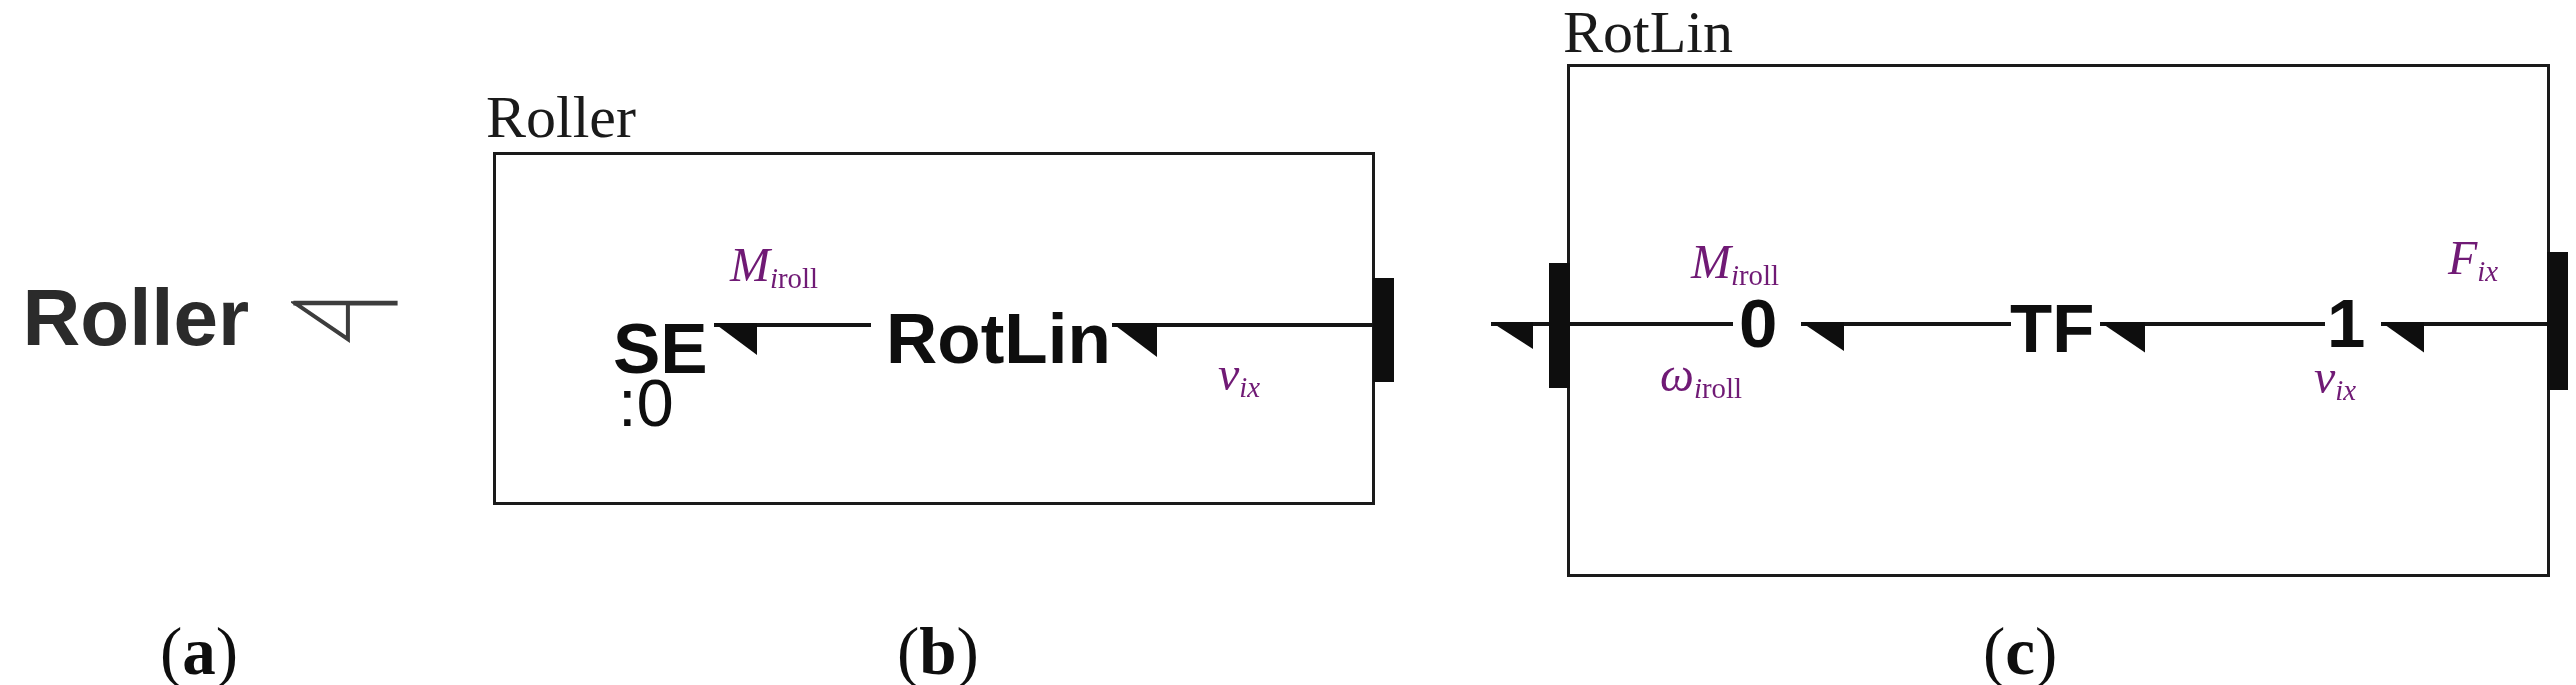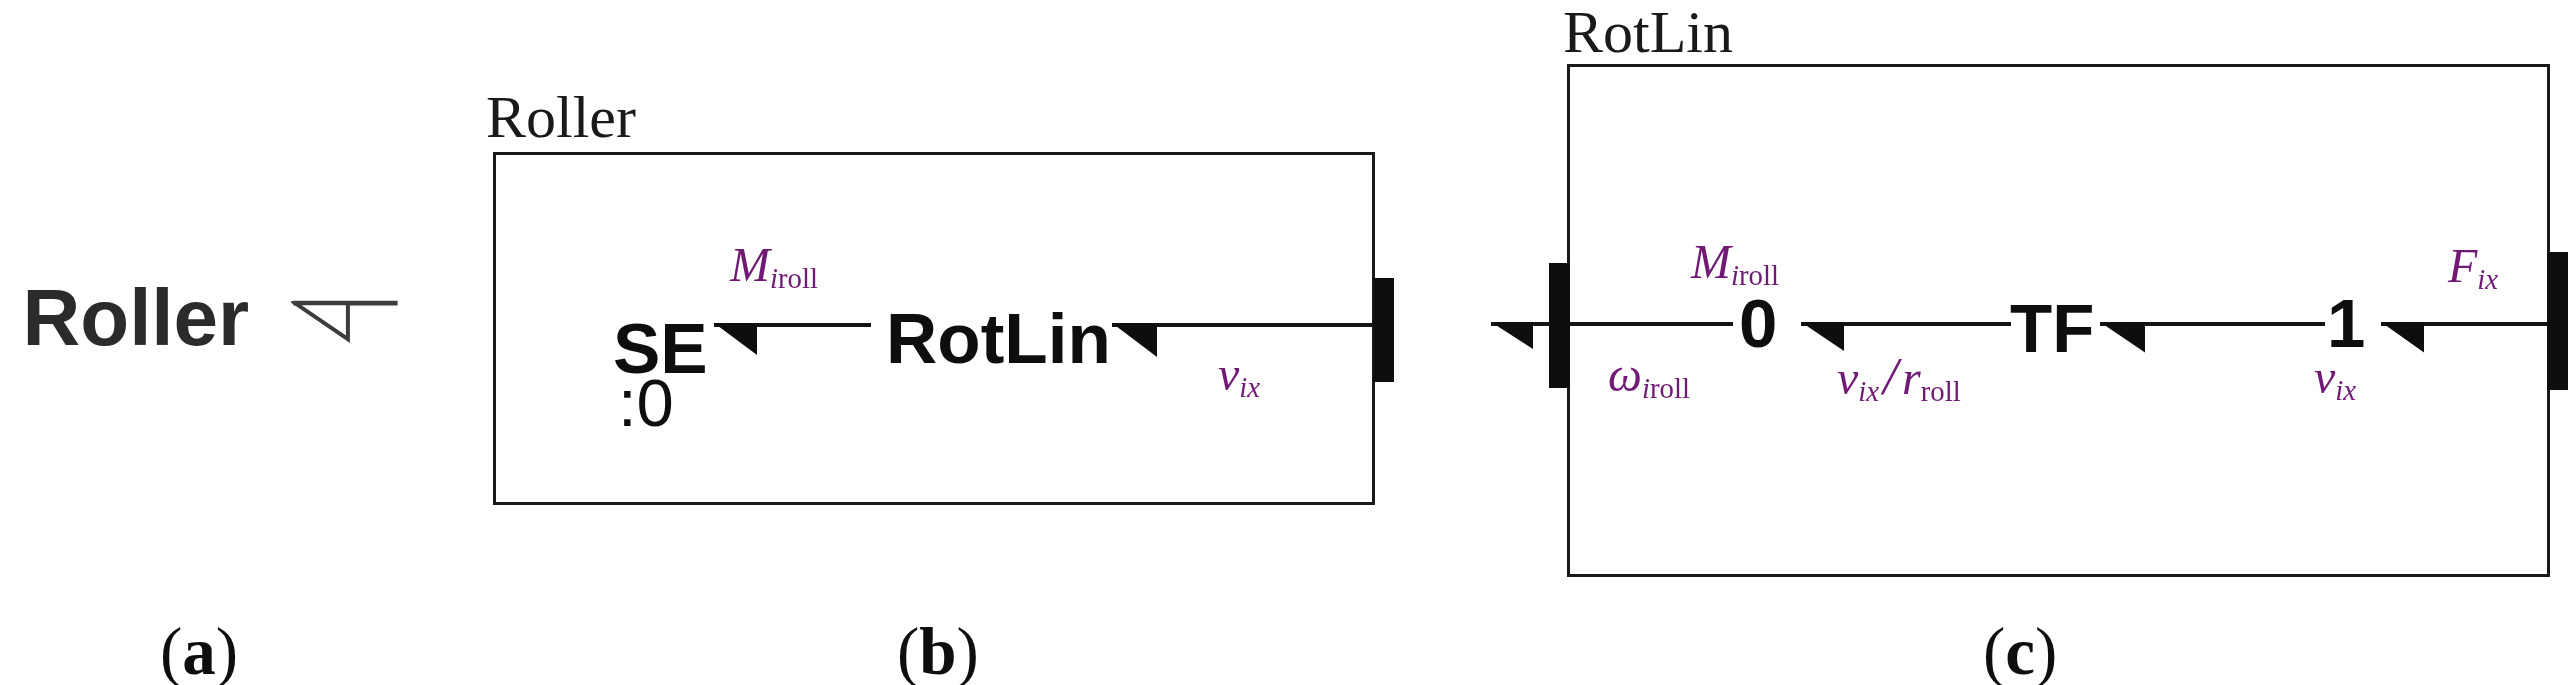--- a/index.html
+++ b/index.html
@@ -67,45 +67,42 @@
   <div class="boxlabel" style="left:1563px;top:2.4px;">RotLin</div>
 
   <div class="box" style="left:1567px;top:64px;width:977px;height:507px;"></div>
 
   <div class="bondline" style="left:1491px;top:322px;width:242px;"></div>
   <div class="tri" style="left:1491px;top:322px;width:42px;height:27px;"></div>
   <div class="portbar" style="left:1549px;top:263px;width:21px;height:125px;"></div>
   <div class="math" style="left:1691px;top:238px;">
     <span>M</span><span class="msub"><span>i</span><span class="up">roll</span></span>
   </div>
-  <div class="math" style="left:1608px;top:351px;">
+  <div class="math" style="left:1660px;top:351px;">
     <span>ω</span><span class="msub"><span>i</span><span class="up">roll</span></span>
   </div>
 
   <div class="node small" style="left:1739px;top:289px;">0</div>
 
   <div class="bondline" style="left:1801px;top:322px;width:210px;"></div>
   <div class="tri" style="left:1801px;top:322px;width:43px;height:29px;"></div>
-  <div class="math" style="left:1837px;top:350px;">
-    <span>v</span><span class="msub">ix</span><span class="sl">/</span><span>r</span><span class="msub up">roll</span>
-  </div>
 
   <div class="node small" style="left:2010px;top:294px;">TF</div>
 
   <div class="bondline" style="left:2100px;top:322px;width:225px;"></div>
   <div class="tri" style="left:2100px;top:322px;width:45px;height:30.5px;"></div>
 
   <div class="node small" style="left:2327px;top:289px;">1</div>
   <div class="math" style="left:2314px;top:353px;">
     <span>v</span><span class="msub">ix</span>
   </div>
 
   <div class="bondline" style="left:2381px;top:322px;width:168px;"></div>
   <div class="tri" style="left:2381px;top:322px;width:43px;height:30.5px;"></div>
-  <div class="math" style="left:2448px;top:242px;">
+  <div class="math" style="left:2448px;top:234px;">
     <span>F</span><span class="msub">ix</span>
   </div>
   <div class="portbar" style="left:2547px;top:252px;width:21px;height:138px;"></div>
 
   <div class="caption" style="left:160px;top:618px;">
     <span>(</span><b>a</b><span>)</span>
   </div>
   <div class="caption" style="left:897px;top:618px;">
     <span>(</span><b>b</b><span>)</span>
   </div>

